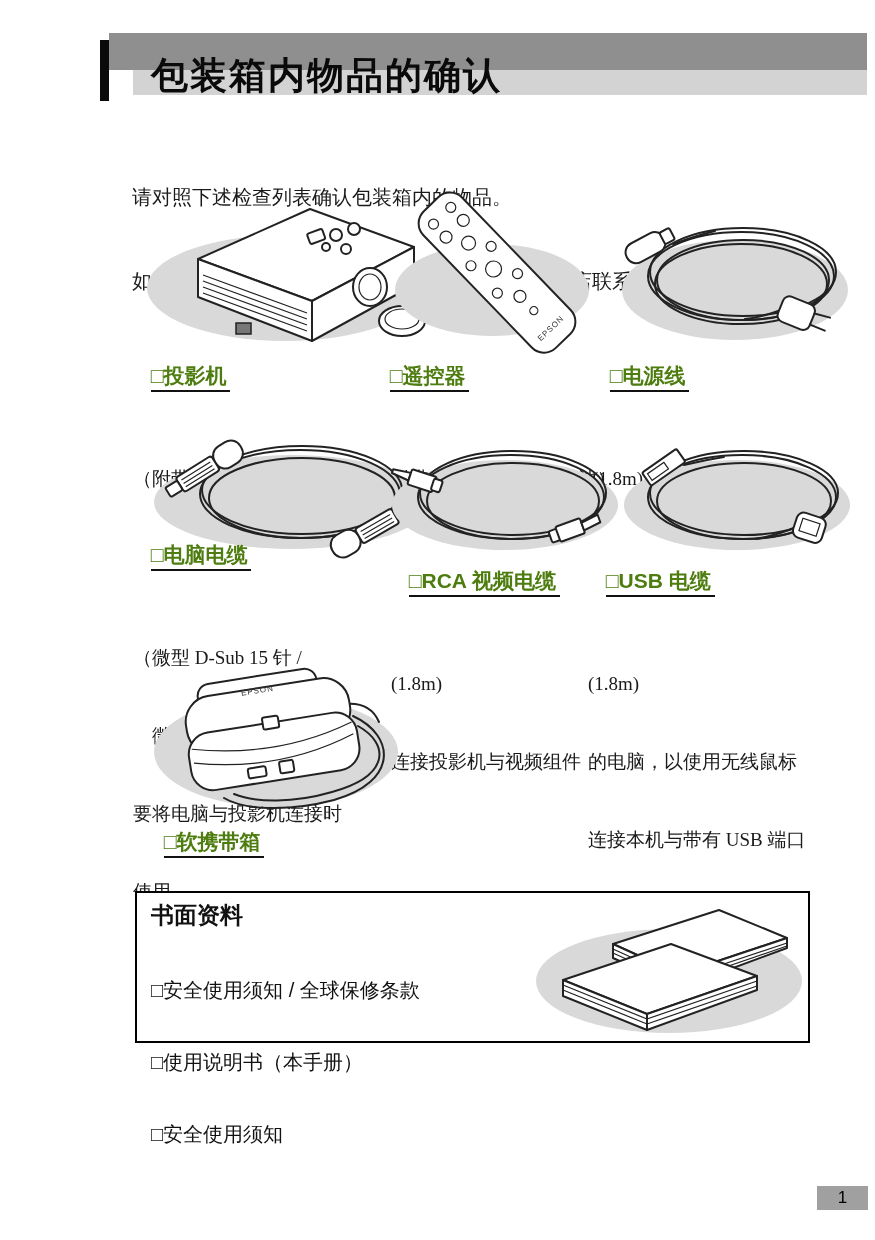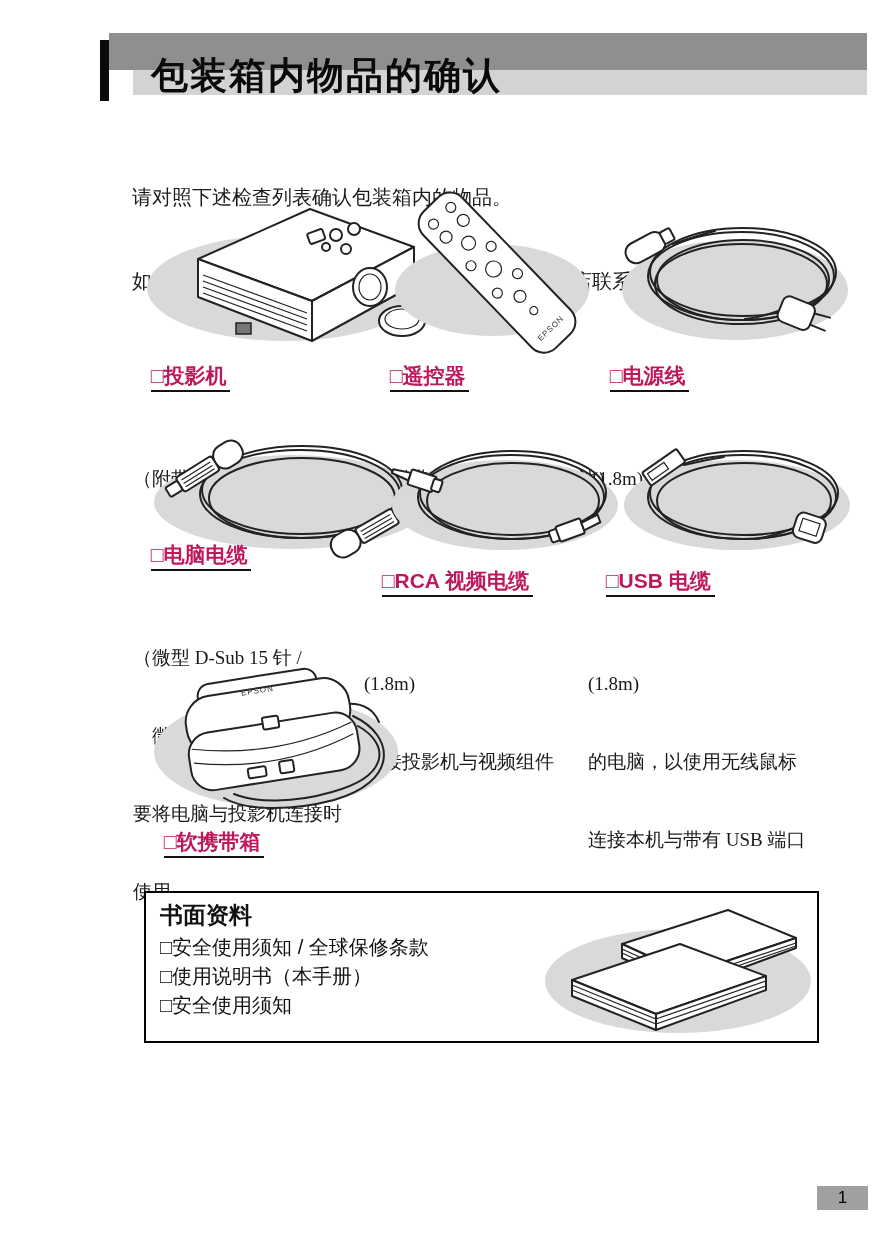--- a/index.html
+++ b/index.html
@@ -15,39 +15,39 @@
          font-weight:bold;letter-spacing:2px;color:#0a0a0a;}
 
   
   .intro{position:absolute;left:132px;top:127px;font-family:"Liberation Serif",serif;
          font-size:20px;line-height:28px;color:#1a1a1a;white-space:pre;}
 
   
   .item{position:absolute;white-space:pre;}
   .item-label{display:inline-block;font-weight:bold;font-size:21px;line-height:26px;
               border-bottom:2px solid #111;padding:0 4px 1px 0;margin-bottom:4px;
-              font-family:"Liberation Sans",sans-serif;color:#be185d;}
+              font-family:"Liberation Sans",sans-serif;color:#4d7c0f;}
   .desc{font-family:"Liberation Serif",serif;font-size:19px;line-height:26px;color:#1a1a1a;}
   .desc div{white-space:pre;}
 
   
   .fig{position:absolute;}
   .shadow{fill:var(--shadow-gray,#d9d9d9);}
   .art{fill:#fff;stroke:var(--line-art,#222);stroke-width:2;stroke-linejoin:round;stroke-linecap:round;}
   .art-dark{fill:#777;stroke:var(--line-art,#222);stroke-width:1.5;}
   .art-line{fill:none;stroke:var(--line-art,#222);stroke-width:2;stroke-linecap:round;}
   .art-thin{fill:none;stroke:var(--line-art,#222);stroke-width:1.2;}
   .brand{font-family:"Liberation Sans",sans-serif;font-size:8px;fill:#333;letter-spacing:1px;}
 
   
-  .docs-box{position:absolute;left:144px;top:891px;width:675px;height:152px;
+  .docs-box{position:absolute;left:135px;top:891px;width:675px;height:152px;
             border:2px solid #000;background:#fff;box-sizing:border-box;}
   .docs-heading{position:absolute;left:14px;top:7px;font-size:23px;font-weight:bold;color:#111;}
   .docs-items{position:absolute;left:14px;top:40px;font-size:20px;line-height:29px;color:#111;}
-  .docs-items div{white-space:pre;}
+  .docs-items div{white-space:pre;margin-top:43px;}
   .docs-fig{position:absolute;right:2px;top:3px;}
 
   
   .page-badge{position:absolute;left:817px;top:1186px;width:51px;height:24px;
               background:var(--page-badge,#a0a0a0);display:flex;align-items:center;justify-content:center;
               font-size:17px;color:#000;}
 </style>
 </head>
 <body>
 
@@ -203,21 +203,21 @@
 
   <div class="item" style="left:133px;top:524px">
     <div class="item-label">□电脑电缆</div>
     <div class="desc">
       <div>（微型 D-Sub 15 针 /</div>
       <div>　微型 D-Sub 15 针 1.8m)</div>
       <div>要将电脑与投影机连接时</div>
       <div>使用</div>
     </div>
   </div>
-  <div class="item" style="left:364px;top:550px">
+  <div class="item" style="left:391px;top:550px">
     <div class="item-label">□RCA 视频电缆</div>
     <div class="desc">
       <div>(1.8m)</div>
       <div>连接投影机与视频组件</div>
     </div>
   </div>
   <div class="item" style="left:588px;top:550px">
     <div class="item-label">□USB 电缆</div>
     <div class="desc">
       <div>(1.8m)</div>

